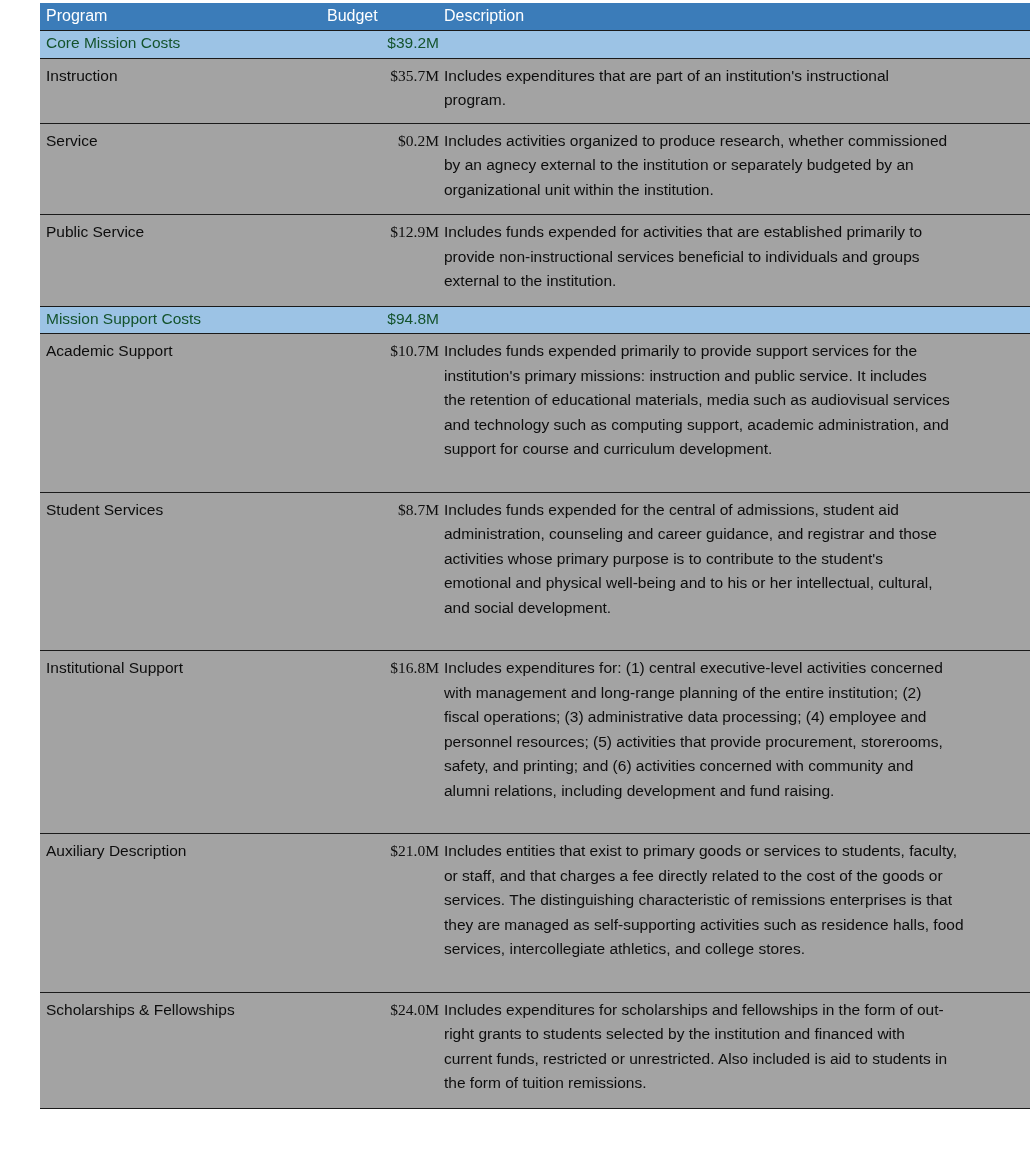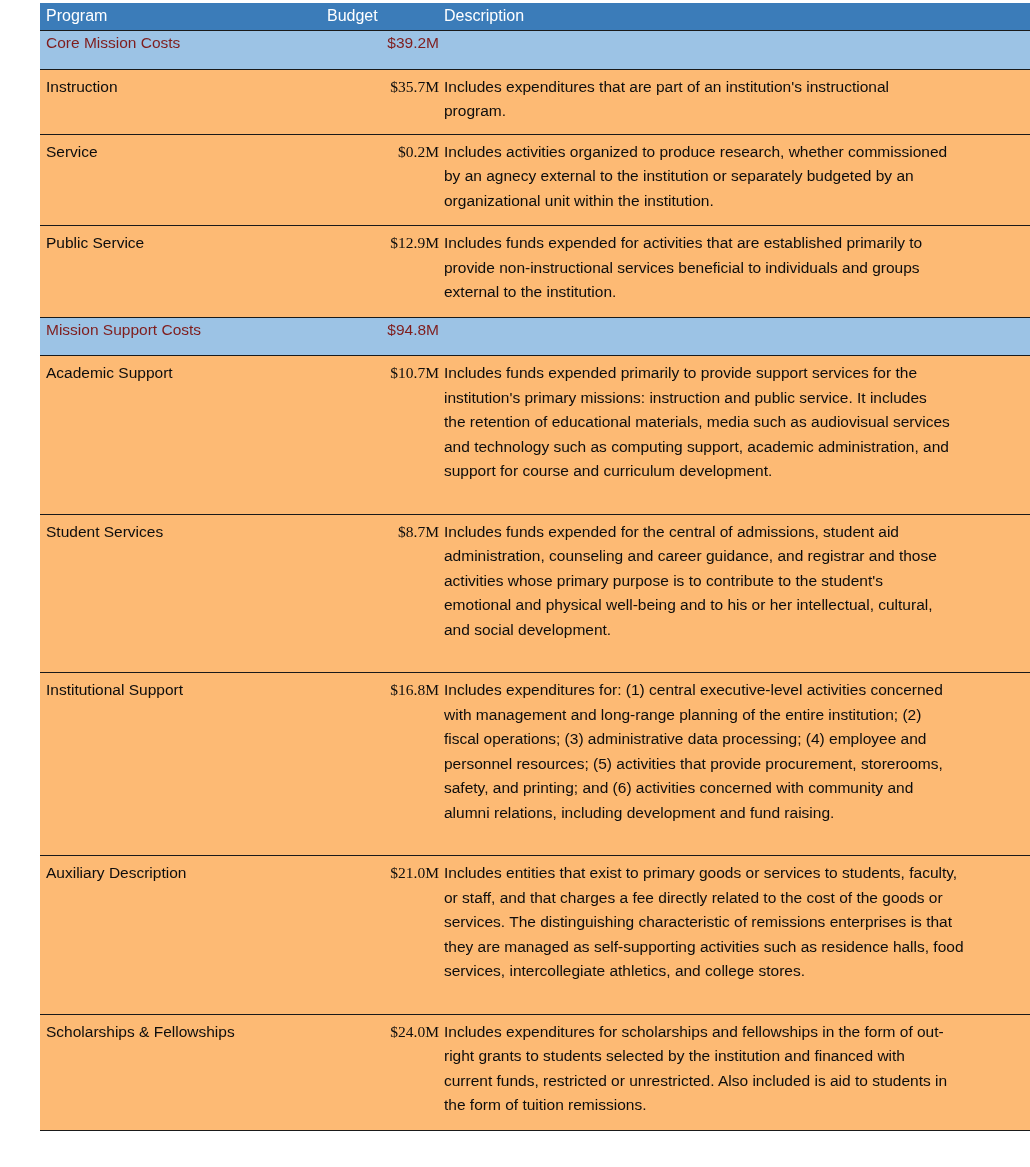--- a/index.html
+++ b/index.html
@@ -48,33 +48,33 @@
     line-height: 1.15;
   }
   .hdr-row th.h-program { padding-left: 6px; }
   .hdr-row th.h-budget  { padding-left: 0px; }
   .hdr-row th.h-desc    { padding-left: 5px; }
 
   
   tr.band td {
     background: #9cc3e5;
     border-bottom: 1px solid #1a1a1a;
-    padding: 3px 0 16px 0;
+    padding: 3px 0 5px 0;
     vertical-align: middle;
     line-height: 1.2;
     font-size: 15.5px;
-    color: #7f1d1d;
+    color: #14532d;
   }
   tr.band td.b-program { padding-left: 6px; text-align: left; }
   tr.band td.b-budget  { text-align: right; padding-right: 0; }
   tr.band td.b-desc    { text-align: right; padding-right: 8px; padding-left: 5px; text-decoration: underline; }
 
   
   tr.item td {
-    background: #fdba74;
+    background: #a3a3a3;
     border-bottom: 1px solid #1a1a1a;
     vertical-align: top;
     padding-top: 5px;
     padding-bottom: 12px;
     line-height: 1.58;
     font-size: 15.5px;
     color: #0d0d0d;
   }
   tr.item td.i-program { padding-left: 6px; text-align: left; }
   tr.item td.i-budget  { text-align: right; padding-right: 0px; white-space: nowrap; font-family: Liberation Serif, serif; }

